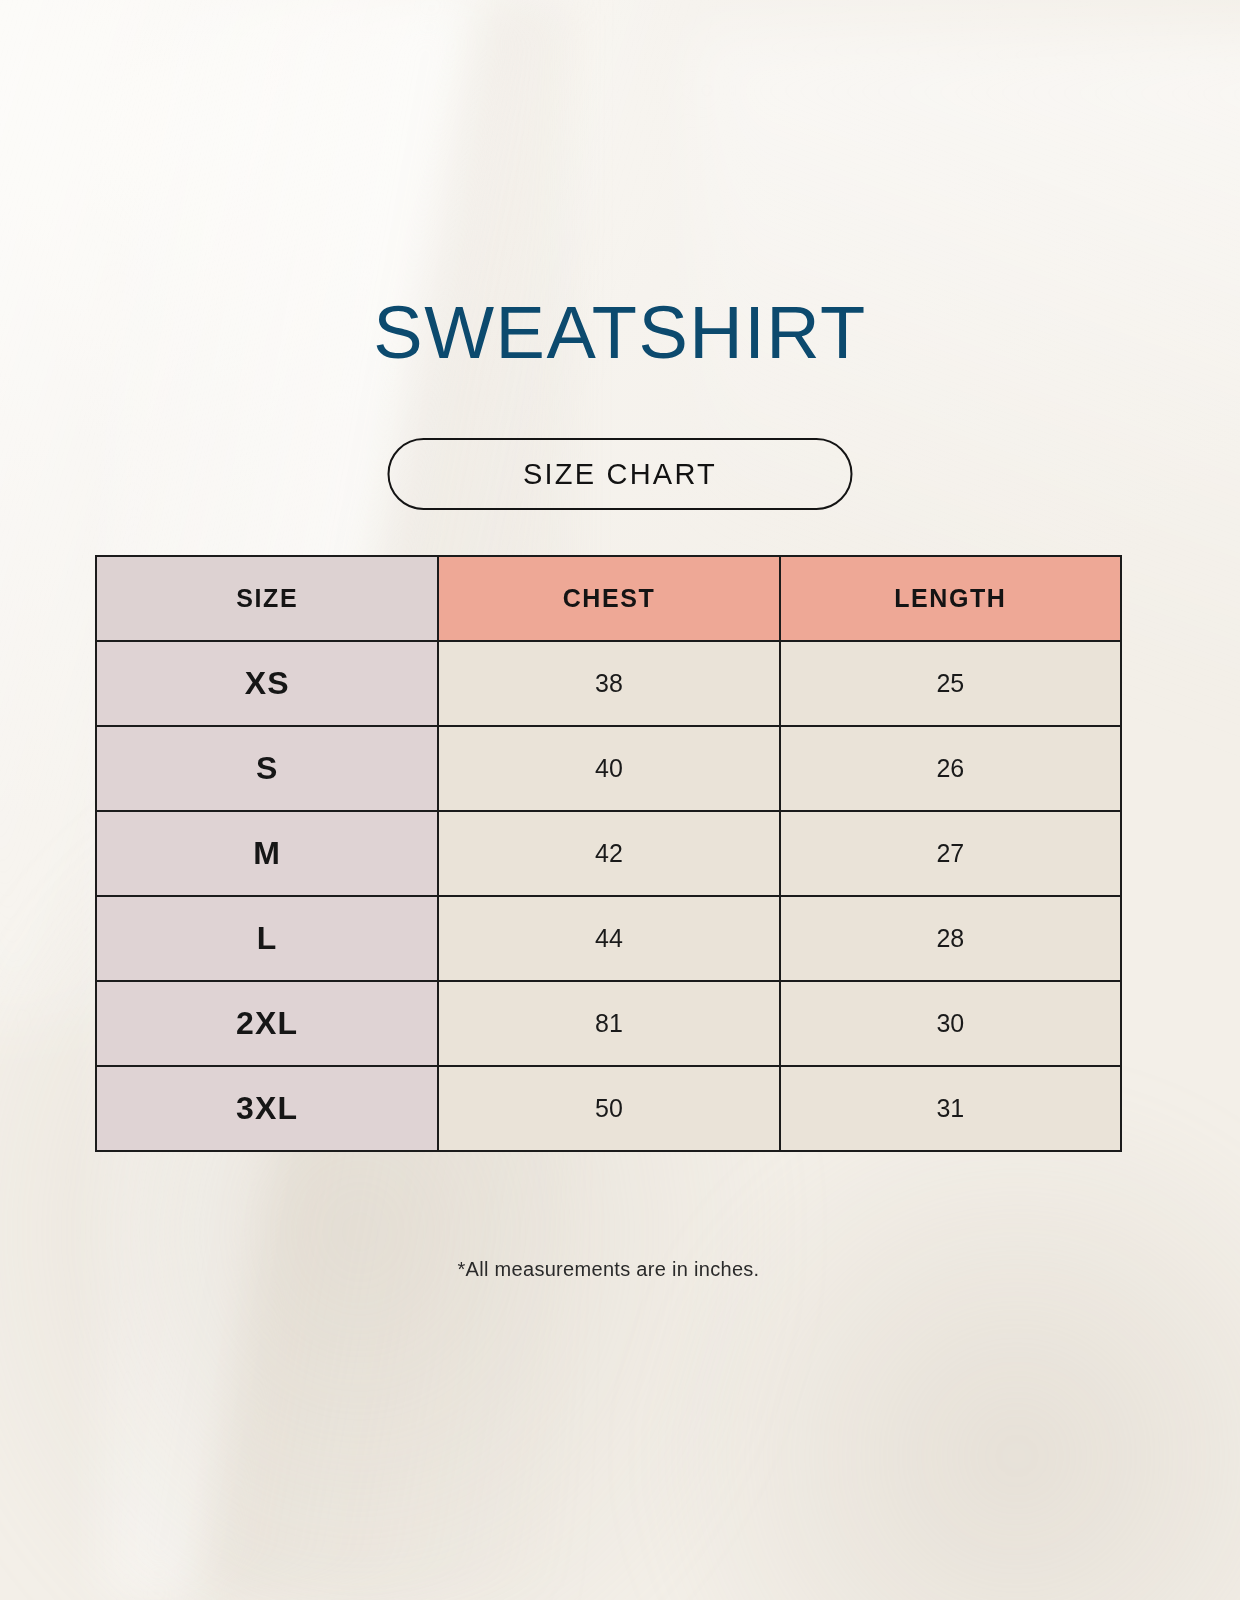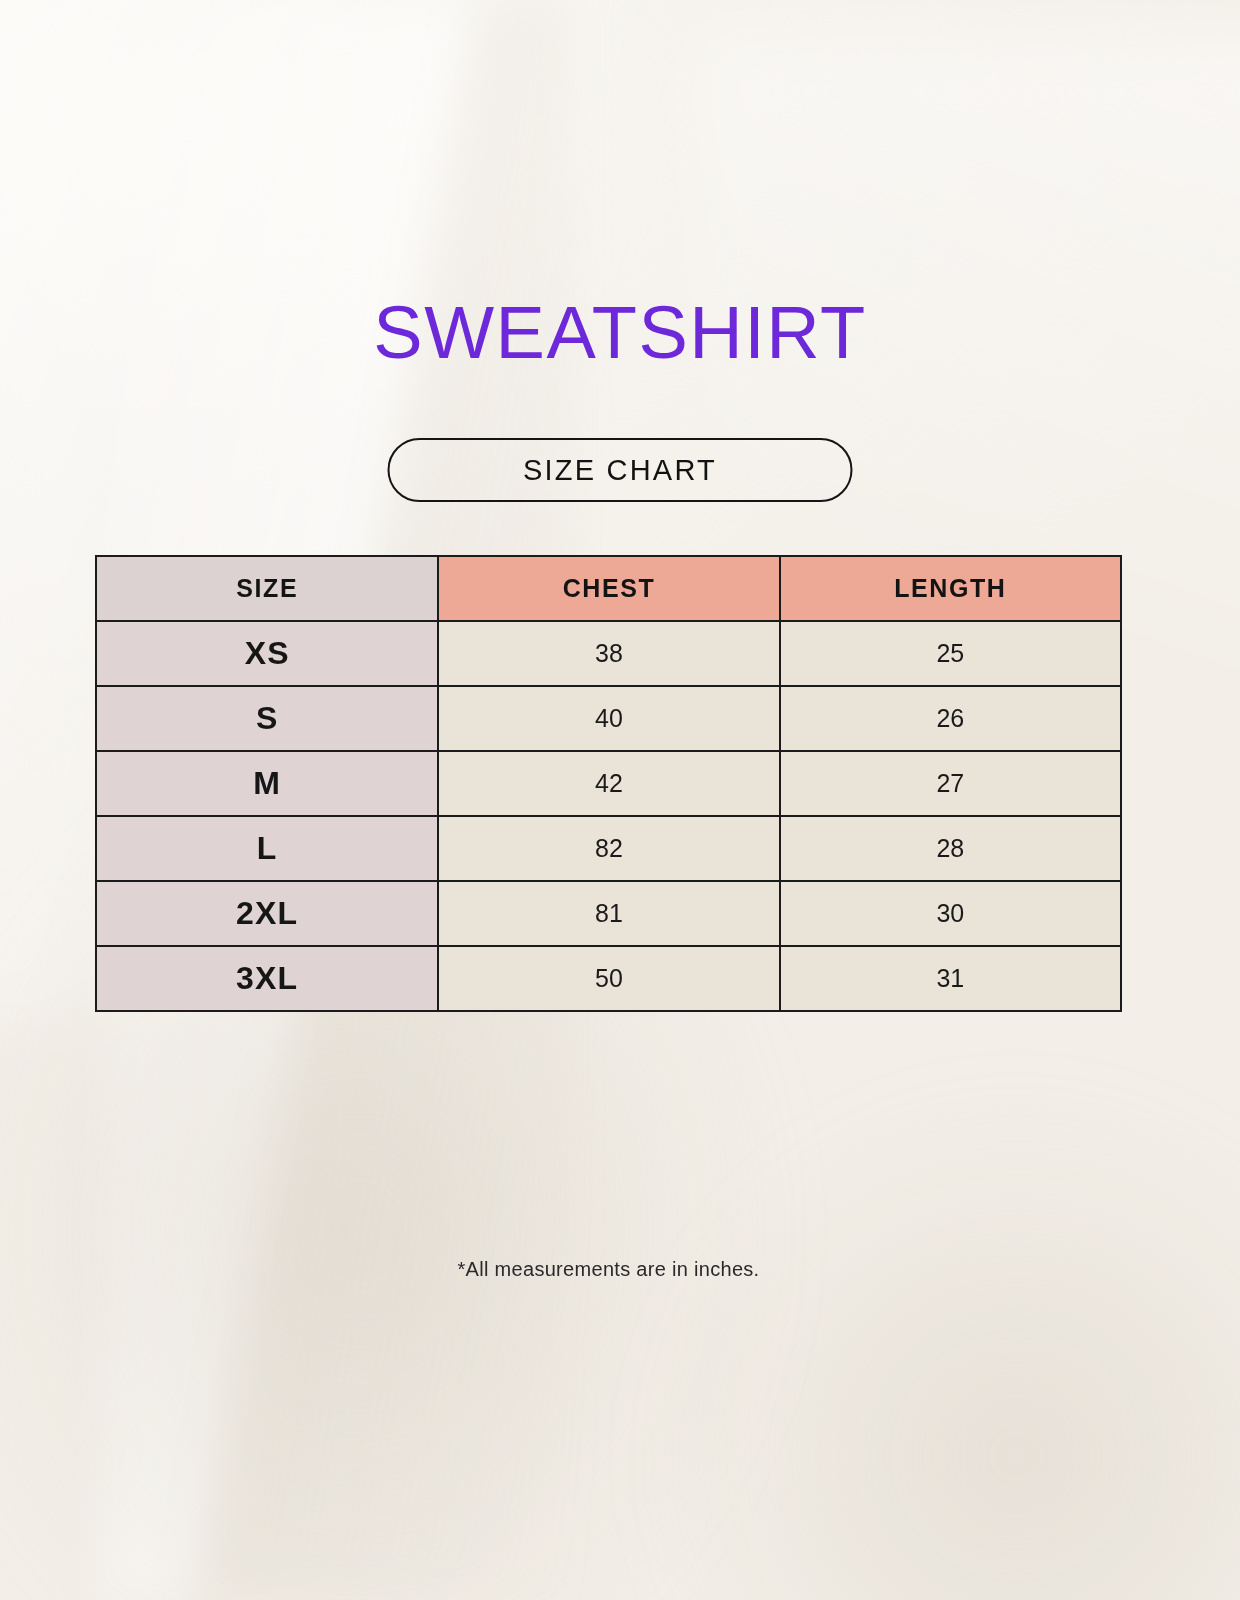--- a/index.html
+++ b/index.html
@@ -79,31 +79,31 @@
   .title {
     position: absolute;
     top: 296px;
     left: 0;
     width: 100%;
     text-align: center;
     font-size: 74px;
     line-height: 1;
     letter-spacing: 1.5px;
     font-weight: 400;
-    color: #6d28d9;
+    color: #0c4a6e;
     font-family: "Liberation Sans", sans-serif;
   }
 
   .pill {
     position: absolute;
     top: 438px;
     left: 50%;
     transform: translateX(-50%);
     width: 465px;
-    height: 64px;
+    height: 72px;
     border: 2.5px solid #141414;
     border-radius: 40px;
     display: flex;
     align-items: center;
     justify-content: center;
     box-sizing: border-box;
     background: transparent;
   }
   .pill-label {
     font-size: 29px;
@@ -125,21 +125,21 @@
     border: 2.5px solid #1b1b1b;
   }
   table.size-table col.c-size { width: 33.4%; }
   table.size-table col.c-chest { width: 33.3%; }
   table.size-table col.c-length { width: 33.3%; }
 
   table.size-table th,
   table.size-table td {
     border: 2.5px solid #1b1b1b;
     text-align: center;
-    height: 65px;
+    height: 85px;
     padding: 0;
     box-sizing: border-box;
   }
 
   thead th {
     font-size: 25px;
     letter-spacing: 1.6px;
     font-weight: 700;
     color: #141414;
     height: 87px;
@@ -216,21 +216,21 @@
           <td class="cell-val">40</td>
           <td class="cell-val">26</td>
         </tr>
         <tr>
           <td class="cell-size">M</td>
           <td class="cell-val">42</td>
           <td class="cell-val">27</td>
         </tr>
         <tr>
           <td class="cell-size">L</td>
-          <td class="cell-val">82</td>
+          <td class="cell-val">44</td>
           <td class="cell-val">28</td>
         </tr>
         <tr>
           <td class="cell-size">2XL</td>
           <td class="cell-val">81</td>
           <td class="cell-val">30</td>
         </tr>
         <tr>
           <td class="cell-size">3XL</td>
           <td class="cell-val">50</td>

